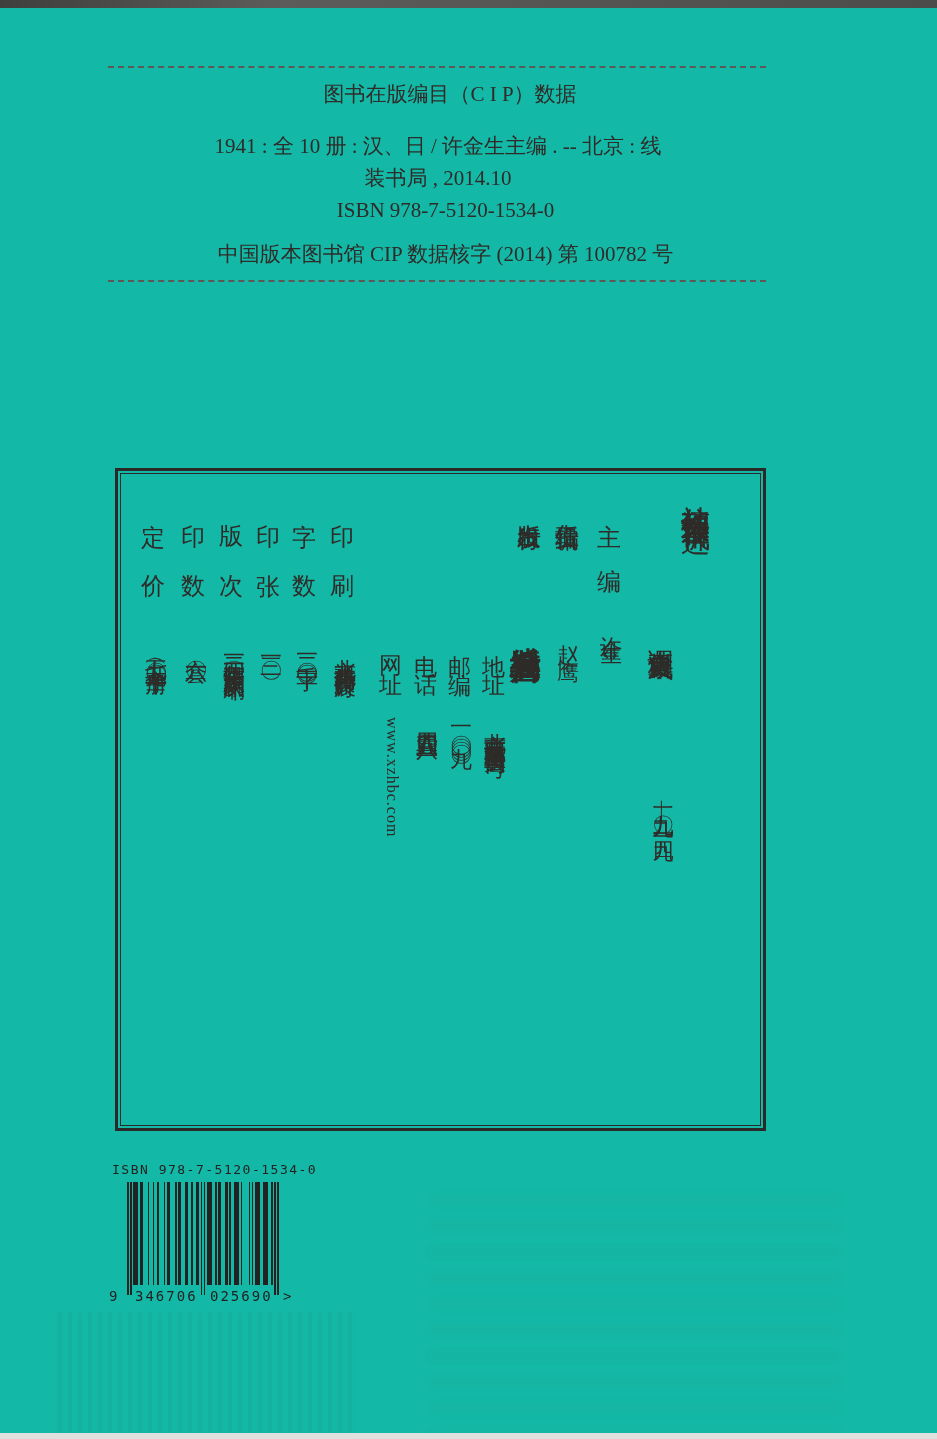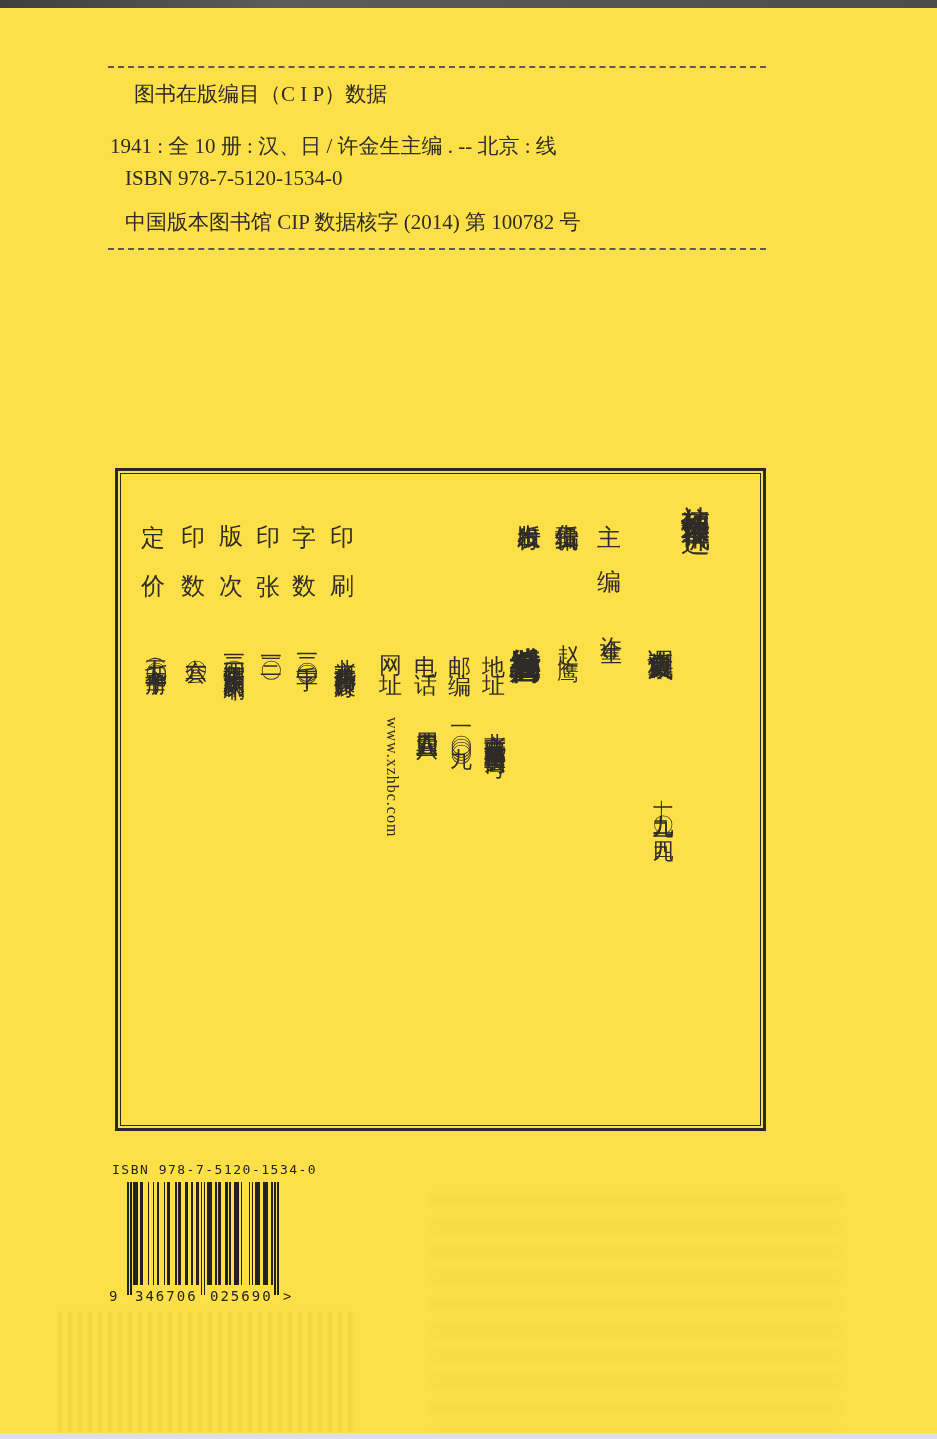--- a/index.html
+++ b/index.html
@@ -1,22 +1,23 @@
 <!DOCTYPE html>
 <html><head>
 <meta charset="utf-8">
 <style>
   html,body{margin:0;padding:0;background:#e8e8e6;}
   .page{
     position:relative;
     width:937px;height:1439px;
-    background:#fde047;
+    background:#14b8a6;
     overflow:hidden;
     font-family:"Liberation Serif","DejaVu Serif",serif;
     color:#2e2b28;
+    text-align:center;
   }
   
   .top-band{position:absolute;left:0;top:0;width:937px;height:8px;
     background:linear-gradient(90deg,#3f3f3d,#5c5c5a 30%,#4c4c4a);}
   .bottom-strip{position:absolute;left:0;top:1433px;width:937px;height:6px;background:#e0e0de;}
   .ghost-stripes{position:absolute;left:58px;top:1312px;width:300px;height:121px;
     background:repeating-linear-gradient(90deg,rgba(40,40,40,0.05) 0 4px,transparent 4px 10px);
     filter:blur(1px);}
   .ghost-text{position:absolute;left:430px;top:1195px;width:410px;height:238px;
     background:repeating-linear-gradient(180deg,rgba(60,60,60,0.03) 0 10px,transparent 10px 26px);
@@ -51,20 +52,21 @@
 </head>
 <body>
 
 <div class="page">
 
   <div class="top-band"></div>
 
   <section class="cip">
     <p class="cip-heading">图书在版编目（C I P）数据</p>
     <p>1941 : 全 10 册 : 汉、日 / 许金生主编 . -- 北京 : 线</p>
+    <p>装书局 , 2014.10</p>
     <p class="indent">ISBN 978-7-5120-1534-0</p>
     <p class="indent gap2">中国版本图书馆 CIP 数据核字 (2014) 第 100782 号</p>
   </section>
 
   <section class="box">
     <div class="inner-border"></div>
 
     <div class="v" style="left:563px;top:32px;font-size:29px;letter-spacing:-2px">近代日本在华报刊通信社</div>
     <div class="v" style="left:529px;top:158px;font-size:26px;letter-spacing:1px">调查史料集成</div>
     <div class="v" style="left:534px;top:326px;font-size:21px;letter-spacing:1px">一九〇九—一九四一</div>

